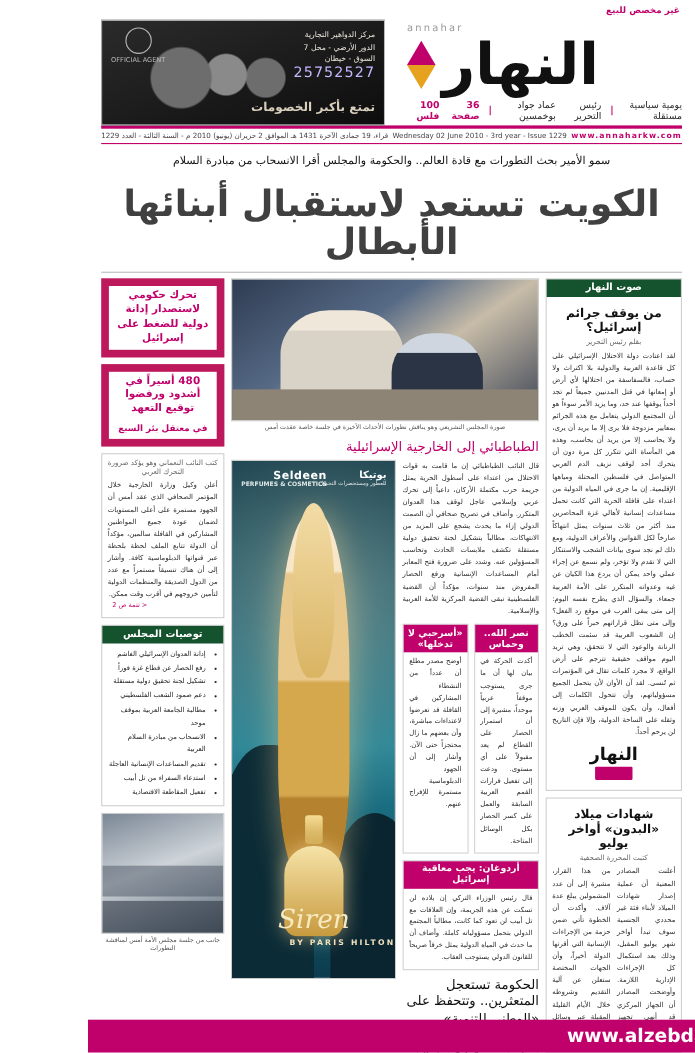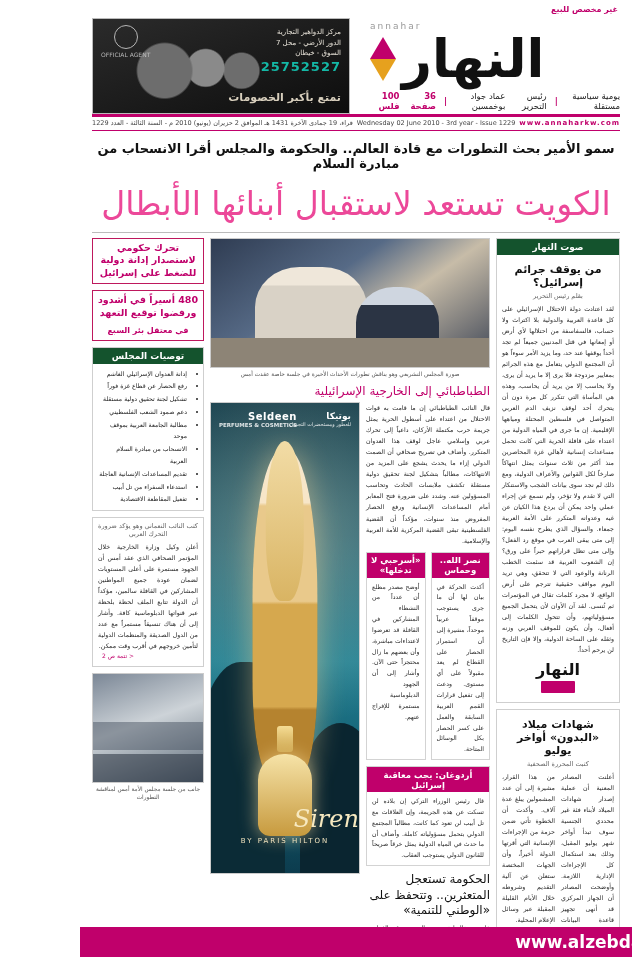--- a/index.html
+++ b/index.html
@@ -31,33 +31,33 @@
   .mast-subline .pink{color:#c0006b;font-weight:bold;}
   .mast-left{flex:1;border:1px solid #bbb;background:#1c1c1c;position:relative;overflow:hidden;}
   .ad-watch{position:absolute;inset:0;background:
       radial-gradient(circle at 28% 55%, #6d6d6d 0 14%, rgba(0,0,0,0) 15%),
       radial-gradient(circle at 44% 52%, #8a8a8a 0 12%, rgba(0,0,0,0) 13%),
       radial-gradient(circle at 58% 55%, #6d6d6d 0 11%, rgba(0,0,0,0) 12%),
       linear-gradient(160deg,#2b2b2b,#0d0d0d);}
   .ad-logo{position:absolute;top:6px;left:8px;color:#cfcfcf;font-size:6px;text-align:center;opacity:.85;}
   .ad-logo .ring{width:22px;height:22px;border:1px solid #cfcfcf;border-radius:50%;margin:0 auto 2px;}
   .ad-ar{position:absolute;top:8px;right:8px;text-align:right;color:#e9e4da;font-size:7px;line-height:1.5;}
-  .ad-phone{position:absolute;top:40px;right:8px;color:#14b8a6;font-size:13px;font-weight:bold;letter-spacing:1px;}
+  .ad-phone{position:absolute;top:40px;right:8px;color:#c4b5fd;font-size:13px;font-weight:normal;letter-spacing:1px;}
   .ad-offer{position:absolute;bottom:8px;right:8px;color:#d8cfbd;font-size:11px;font-weight:bold;line-height:1.3;text-align:right;}
 
   
   .rule-pink{height:3px;background:#c0006b;margin:0 12px;}
   .datebar{display:flex;justify-content:space-between;align-items:center;padding:2px 12px 3px;font-size:6.5px;color:#444;}
   .datebar .site{color:#c0006b;font-weight:bold;letter-spacing:1px;font-size:7px;}
   .rule-thin{height:1px;background:#c0006b;margin:0 12px;}
 
   
   .headzone{padding:6px 12px 4px;text-align:center;}
-  .kicker{font-size:13px;font-weight:bold;color:#111;margin:4px 0 5px;}
-  .mainhead{font-size:33px;font-weight:normal;color:#ec4899;letter-spacing:-1px;line-height:1.05;margin:16px 0 6px;}
+  .kicker{font-size:10px;font-weight:normal;color:#111;margin:4px 0 5px;}
+  .mainhead{font-size:33px;font-weight:bold;color:#404040;letter-spacing:-1px;line-height:1.05;margin:16px 0 6px;}
   .subhead{font-size:12.5px;font-weight:bold;color:#111;margin-bottom:5px;}
   .rule-grey{height:1px;background:#bbb;margin:0 12px 5px;}
 
   
   .cols{display:flex;padding:0 12px;gap:6px;height:600px;}
   .col-right{flex:0 0 124px;}
   .col-mid{flex:1;}
   .col-left{flex:0 0 112px;}
 
   .boxhead{background:#14532d;color:#fff;font-size:9px;font-weight:bold;text-align:center;padding:3px 4px;}
@@ -80,21 +80,21 @@
   .ph1 .desk{position:absolute;left:0;bottom:0;width:100%;height:22%;background:#8d8476;}
   .ph2{height:108px;background:linear-gradient(160deg,#7b8796 0%,#cdd3d8 45%,#5a6876 100%);}
   .ph2 .row{position:absolute;left:0;right:0;height:26%;background:rgba(40,50,62,.55);}
   .ph2 .r1{bottom:0}.ph2 .r2{bottom:30%;background:rgba(60,72,86,.45)}
 
   
   .bullets{font-size:6.2px;line-height:1.9;color:#222;padding:4px 6px;}
   .bullets li{margin-bottom:1px;}
   .bullets ul{margin:0;padding-right:10px;}
 
-  .sidenote{border:1px solid #be185d;margin-bottom:6px;}
+  .sidenote{border:7px solid #be185d;margin-bottom:6px;}
   .sidenote .t{font-size:9.5px;font-weight:bold;color:#c0006b;text-align:center;padding:3px 4px;line-height:1.35;}
 
   .artitle{font-size:12px;font-weight:normal;color:#111;line-height:1.3;margin:4px 0 3px;text-align:right;}
   .artitle.pinkt{color:#c0006b;}
 
   .subbox{border:1px solid #d3d3d3;margin-bottom:6px;}
   .subbox .h{background:#c0006b;color:#fff;font-size:8.5px;font-weight:bold;text-align:center;padding:2.5px 3px;}
   .subbox .c{font-size:6.2px;line-height:1.75;padding:4px 5px;text-align:justify;color:#2a2a2a;}
 
   .readmore{font-size:6px;color:#c0006b;text-align:left;padding:1px 4px 3px;}
@@ -106,22 +106,22 @@
   .perf-rocks{position:absolute;left:-10%;bottom:0;width:60%;height:45%;background:#0b2b36;border-radius:50% 40% 0 0;}
   .perf-rocks2{position:absolute;right:-15%;bottom:0;width:55%;height:32%;background:#0a2530;border-radius:50% 50% 0 0;}
   .perf-woman{position:absolute;left:50%;top:10%;transform:translateX(-50%);width:44%;height:70%;
      background:linear-gradient(180deg,#f7e6c8 0 16%,#e9c98b 17% 46%,#d6a84e 47% 78%,#b5832f 79% 100%);
      border-radius:45% 45% 30% 30%;box-shadow:0 0 28px rgba(255,220,150,.45);}
   .perf-hair{position:absolute;left:50%;top:8%;transform:translateX(-50%);width:26%;height:34%;
      background:linear-gradient(180deg,#f2dca6,#d9b463);border-radius:50% 50% 40% 40%;}
   .perf-bottle{position:absolute;left:50%;bottom:8%;transform:translateX(-50%);width:54px;height:110px;}
   .perf-bottle .cap2{position:absolute;left:50%;top:0;transform:translateX(-50%);width:16px;height:26px;background:linear-gradient(180deg,#f5dc94,#caa24a);border-radius:3px;}
   .perf-bottle .bod{position:absolute;left:0;bottom:0;width:54px;height:82px;background:linear-gradient(180deg,#f6e3a8,#c79a3e);border-radius:26px 26px 12px 12px;box-shadow:0 0 18px rgba(255,225,160,.6);}
-  .perf-brand{position:absolute;left:0;right:0;bottom:40px;color:#f7e9c0;font-family:"DejaVu Serif","Liberation Serif",serif;font-style:italic;font-size:24px;}
-  .perf-sub{position:absolute;left:0;right:0;bottom:28px;text-align:center;color:#efe2bd;font-size:7px;letter-spacing:2px;}
+  .perf-brand{position:absolute;left:0;right:0;bottom:40px;text-align:center;color:#f7e9c0;font-family:"DejaVu Serif","Liberation Serif",serif;font-style:italic;font-size:24px;}
+  .perf-sub{position:absolute;left:0;right:0;bottom:28px;color:#efe2bd;font-size:7px;letter-spacing:2px;font-weight:bold;}
   .perf-logo{position:absolute;top:8px;left:8px;color:#fff;font-size:10px;font-weight:bold;letter-spacing:.5px;}
   .perf-logo small{display:block;font-size:5.5px;letter-spacing:0;opacity:.85;}
   .perf-ar{position:absolute;top:8px;right:8px;color:#fff;font-size:9px;font-weight:bold;text-align:right;}
   .perf-ar small{display:block;font-size:5px;font-weight:normal;opacity:.85;}
 
   
   .bottom{position:absolute;left:0;bottom:0;width:632px;height:30px;background:#c0006b;display:flex;align-items:center;justify-content:space-between;padding:0 12px;box-sizing:border-box;}
   .bottom .url{color:#fff;font-size:17px;font-weight:bold;letter-spacing:0;font-family:"DejaVu Sans","Liberation Sans",sans-serif;}
   .bottom .slogan{color:#fff;font-size:11px;font-weight:bold;}
   .bottom .slogan b{color:#ffd34d;}
@@ -275,47 +275,47 @@
 
     <div class="col-left">
 
       <div class="sidenote">
         <div class="t">تحرك حكومي لاستصدار إدانة دولية للضغط على إسرائيل</div>
       </div>
 
       <div class="sidenote">
         <div class="t">480 أسيراً في أشدود ورفضوا توقيع التعهد</div>
         <div class="t" style="font-size:8px;">في معتقل بئر السبع</div>
+      </div>
+
+      <div class="box">
+        <div class="inner">
+          <div class="byline">كتب النائب النعماني وهو يؤكد ضرورة التحرك العربي</div>
+          <div class="body-ar">أعلن وكيل وزارة الخارجية خلال المؤتمر الصحافي الذي عقد أمس أن الجهود مستمرة على أعلى المستويات لضمان عودة جميع المواطنين المشاركين في القافلة سالمين، مؤكداً أن الدولة تتابع الملف لحظة بلحظة عبر قنواتها الدبلوماسية كافة. وأشار إلى أن هناك تنسيقاً مستمراً مع عدد من الدول الصديقة والمنظمات الدولية لتأمين خروجهم في أقرب وقت ممكن.</div>
+          <div class="readmore">&lt; تتمة ص 2</div>
+        </div>
       </div>
 
       <div class="box">
         <div class="boxhead">توصيات المجلس</div>
         <div class="bullets">
           <ul>
             <li>إدانة العدوان الإسرائيلي الغاشم</li>
             <li>رفع الحصار عن قطاع غزة فوراً</li>
             <li>تشكيل لجنة تحقيق دولية مستقلة</li>
             <li>دعم صمود الشعب الفلسطيني</li>
             <li>مطالبة الجامعة العربية بموقف موحد</li>
             <li>الانسحاب من مبادرة السلام العربية</li>
             <li>تقديم المساعدات الإنسانية العاجلة</li>
             <li>استدعاء السفراء من تل أبيب</li>
             <li>تفعيل المقاطعة الاقتصادية</li>
           </ul>
         </div>
       </div>
 
-      <div class="box">
-        <div class="inner">
-          <div class="byline">كتب النائب النعماني وهو يؤكد ضرورة التحرك العربي</div>
-          <div class="body-ar">أعلن وكيل وزارة الخارجية خلال المؤتمر الصحافي الذي عقد أمس أن الجهود مستمرة على أعلى المستويات لضمان عودة جميع المواطنين المشاركين في القافلة سالمين، مؤكداً أن الدولة تتابع الملف لحظة بلحظة عبر قنواتها الدبلوماسية كافة. وأشار إلى أن هناك تنسيقاً مستمراً مع عدد من الدول الصديقة والمنظمات الدولية لتأمين خروجهم في أقرب وقت ممكن.</div>
-          <div class="readmore">&lt; تتمة ص 2</div>
-        </div>
-      </div>
-
       <div class="photo ph2">
         <div class="row r2"></div>
           <div class="row r1"></div>
       </div>
       <div class="cap">جانب من جلسة مجلس الأمة أمس لمناقشة التطورات</div>
     </div>
   </div>
 
   <div class="bottom">
     <div class="url">www.alzebdao.com</div>

